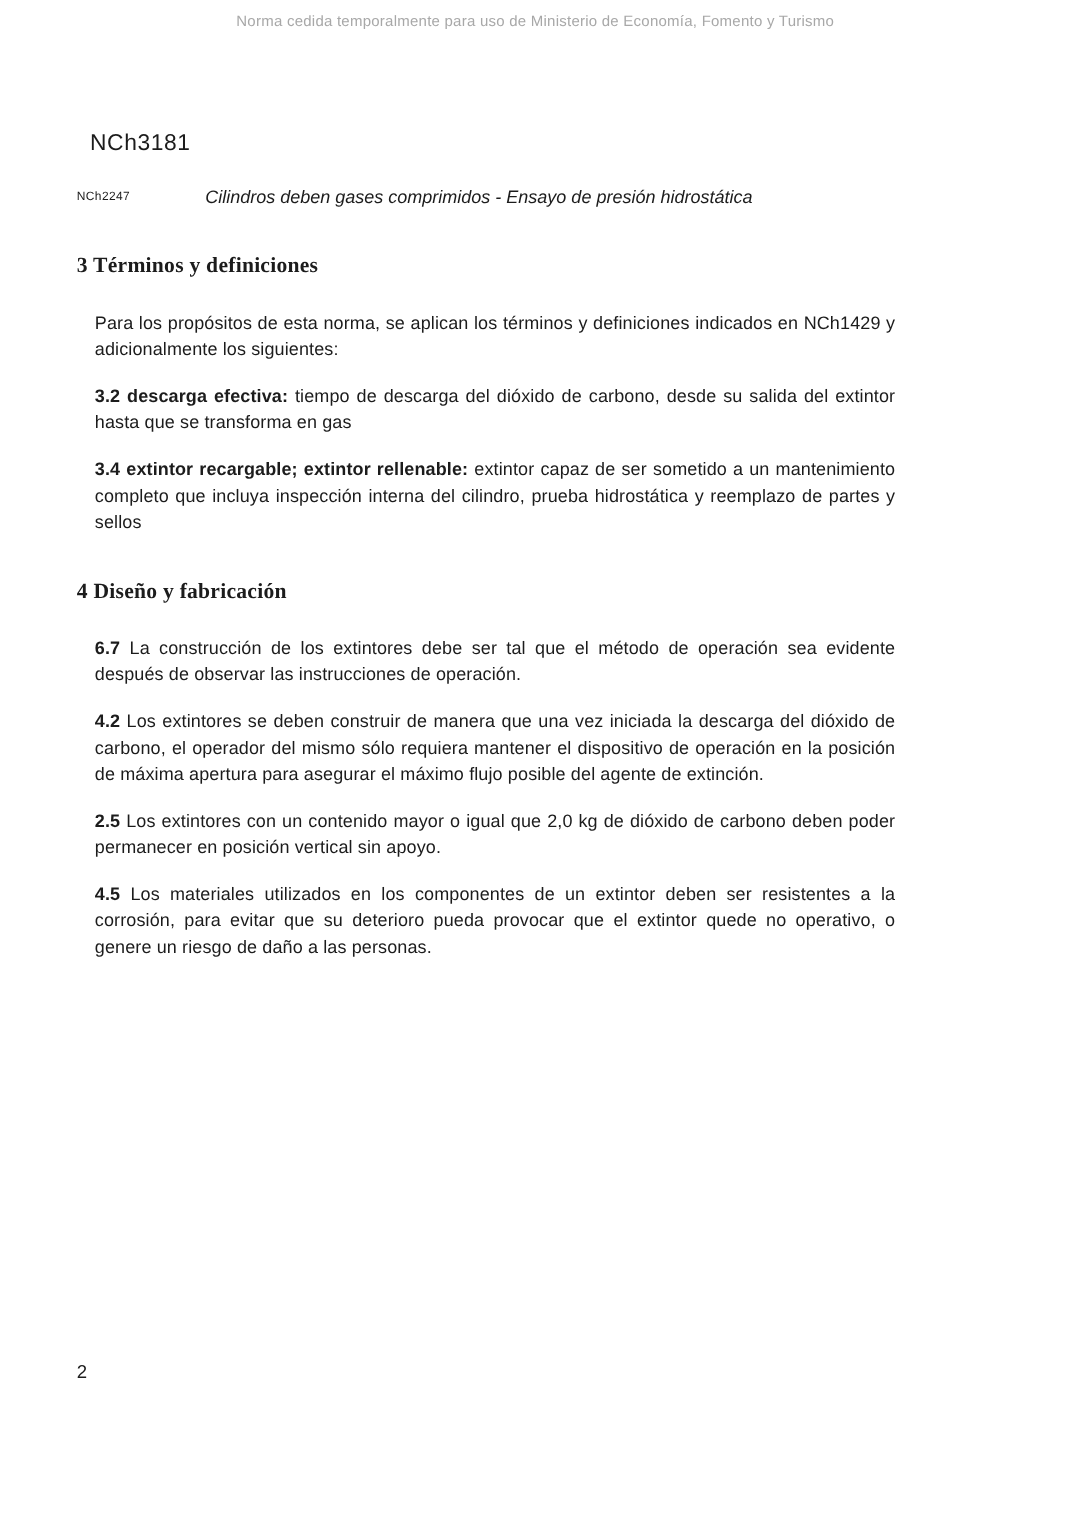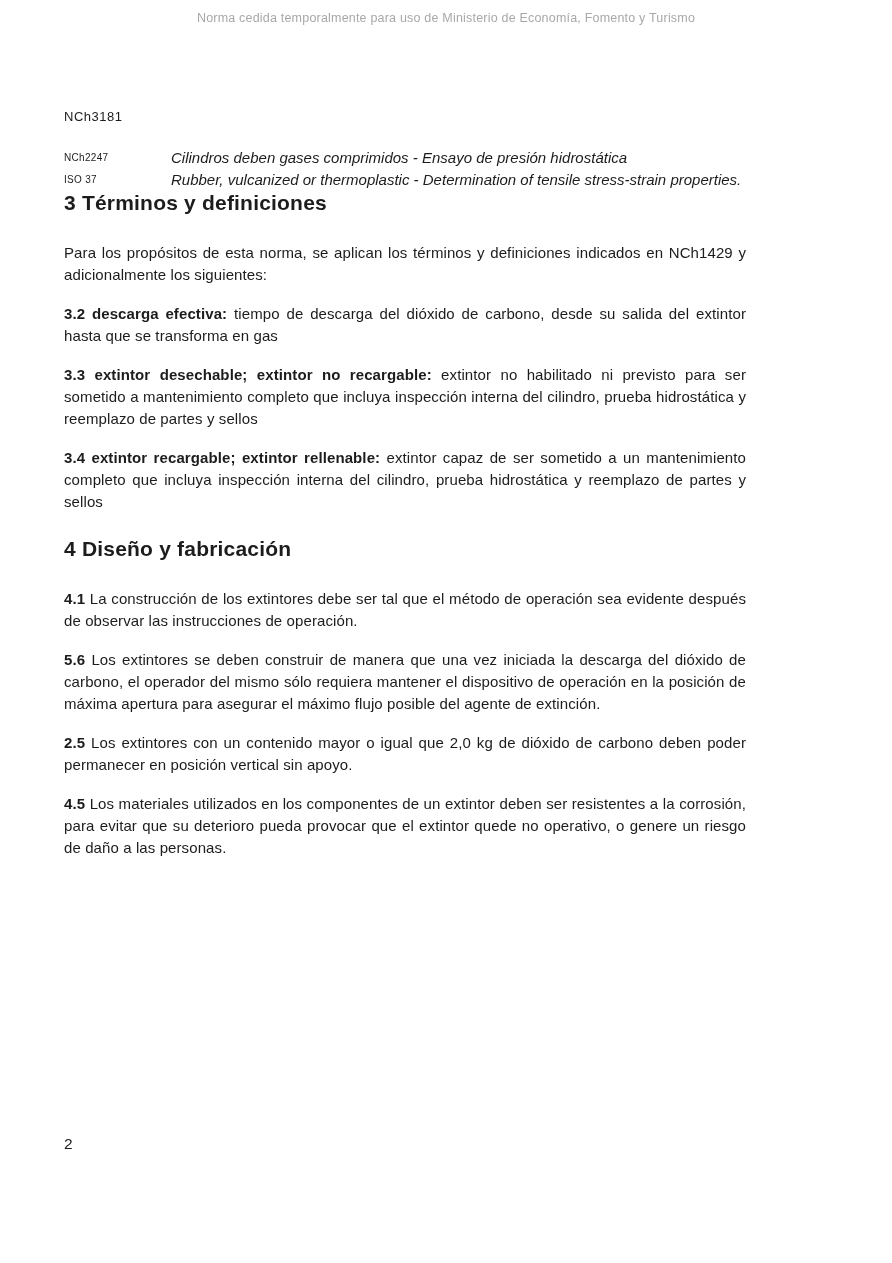--- a/index.html
+++ b/index.html
@@ -18,22 +18,23 @@
     font-size: 12.5px;
     color: #a8a8a8;
     letter-spacing: 0.2px;
   }
   .content {
     margin-left: 64px;
     width: 682px;
   }
   .doc-code {
     margin-top: 84px;
-    font-size: 13px;
+    font-size: 19px;
     letter-spacing: 0.5px;
+    margin-left: 11px;
   }
   .refs {
     margin-top: 23px;
   }
   .ref-row {
     display: flex;
     align-items: flex-start;
   }
   .ref-code {
     flex: 0 0 107px;
@@ -42,31 +43,34 @@
     letter-spacing: 0.3px;
   }
   .ref-title {
     flex: 1;
     font-style: italic;
     font-size: 15px;
     line-height: 22px;
     text-align: justify;
   }
   h2.section-heading {
+    margin-top: 35px;
     margin-bottom: 27px;
-    font-size: 21px;
+    font-size: 18px;
     font-weight: bold;
     letter-spacing: 0.2px;
+    font-family: Liberation Serif, serif;
   }
   p.para {
     font-size: 15px;
     line-height: 22px;
     text-align: justify;
     margin-bottom: 17px;
     letter-spacing: 0.1px;
+    margin-left: 15px;
   }
   p.para .term {
     font-weight: bold;
   }
   .sec { margin-bottom: 24px; }
   .page-number {
     position: absolute;
     left: 64px;
     top: 1135px;
     font-size: 15.5px;
@@ -79,44 +83,39 @@
 
 <div class="content">
 
   <div class="doc-code">NCh3181</div>
 
   <div class="refs">
     <div class="ref-row">
       <span class="ref-code">NCh2247</span>
       <span class="ref-title">Cilindros deben gases comprimidos - Ensayo de presión hidrostática</span>
     </div>
-    <div class="ref-row">
-      <span class="ref-code">ISO 37</span>
-      <span class="ref-title">Rubber, vulcanized or thermoplastic - Determination of tensile stress-strain properties.</span>
-    </div>
   </div>
 
   <div class="sec">
     <h2 class="section-heading">3 Términos y definiciones</h2>
     <p class="para">Para los propósitos de esta norma, se aplican los términos y definiciones indicados en NCh1429 y adicionalmente los siguientes:</p>
 
 
     <p class="para"><span class="term">3.2 descarga efectiva:</span> <span>tiempo de descarga del dióxido de carbono, desde su salida del extintor hasta que se transforma en gas</span></p>
 
-    <p class="para"><span class="term">3.3 extintor desechable; extintor no recargable:</span> <span>extintor no habilitado ni previsto para ser sometido a mantenimiento completo que incluya inspección interna del cilindro, prueba hidrostática y reemplazo de partes y sellos</span></p>
 
     <p class="para"><span class="term">3.4 extintor recargable; extintor rellenable:</span> <span>extintor capaz de ser sometido a un mantenimiento completo que incluya inspección interna del cilindro, prueba hidrostática y reemplazo de partes y sellos</span></p>
   </div>
 
   <div class="sec">
     <h2 class="section-heading">4 Diseño y fabricación</h2>
 
-    <p class="para"><span class="term">4.1</span> <span>La construcción de los extintores debe ser tal que el método de operación sea evidente después de observar las instrucciones de operación.</span></p>
+    <p class="para"><span class="term">6.7</span> <span>La construcción de los extintores debe ser tal que el método de operación sea evidente después de observar las instrucciones de operación.</span></p>
 
-    <p class="para"><span class="term">5.6</span> <span>Los extintores se deben construir de manera que una vez iniciada la descarga del dióxido de carbono, el operador del mismo sólo requiera mantener el dispositivo de operación en la posición de máxima apertura para asegurar el máximo flujo posible del agente de extinción.</span></p>
+    <p class="para"><span class="term">4.2</span> <span>Los extintores se deben construir de manera que una vez iniciada la descarga del dióxido de carbono, el operador del mismo sólo requiera mantener el dispositivo de operación en la posición de máxima apertura para asegurar el máximo flujo posible del agente de extinción.</span></p>
 
 
     <p class="para"><span class="term">2.5</span> <span>Los extintores con un contenido mayor o igual que 2,0 kg de dióxido de carbono deben poder permanecer en posición vertical sin apoyo.</span></p>
 
     <p class="para"><span class="term">4.5</span> <span>Los materiales utilizados en los componentes de un extintor deben ser resistentes a la corrosión, para evitar que su deterioro pueda provocar que el extintor quede no operativo, o genere un riesgo de daño a las personas.</span></p>
   </div>
 
 </div>
 
 <div class="page-number">2</div>

